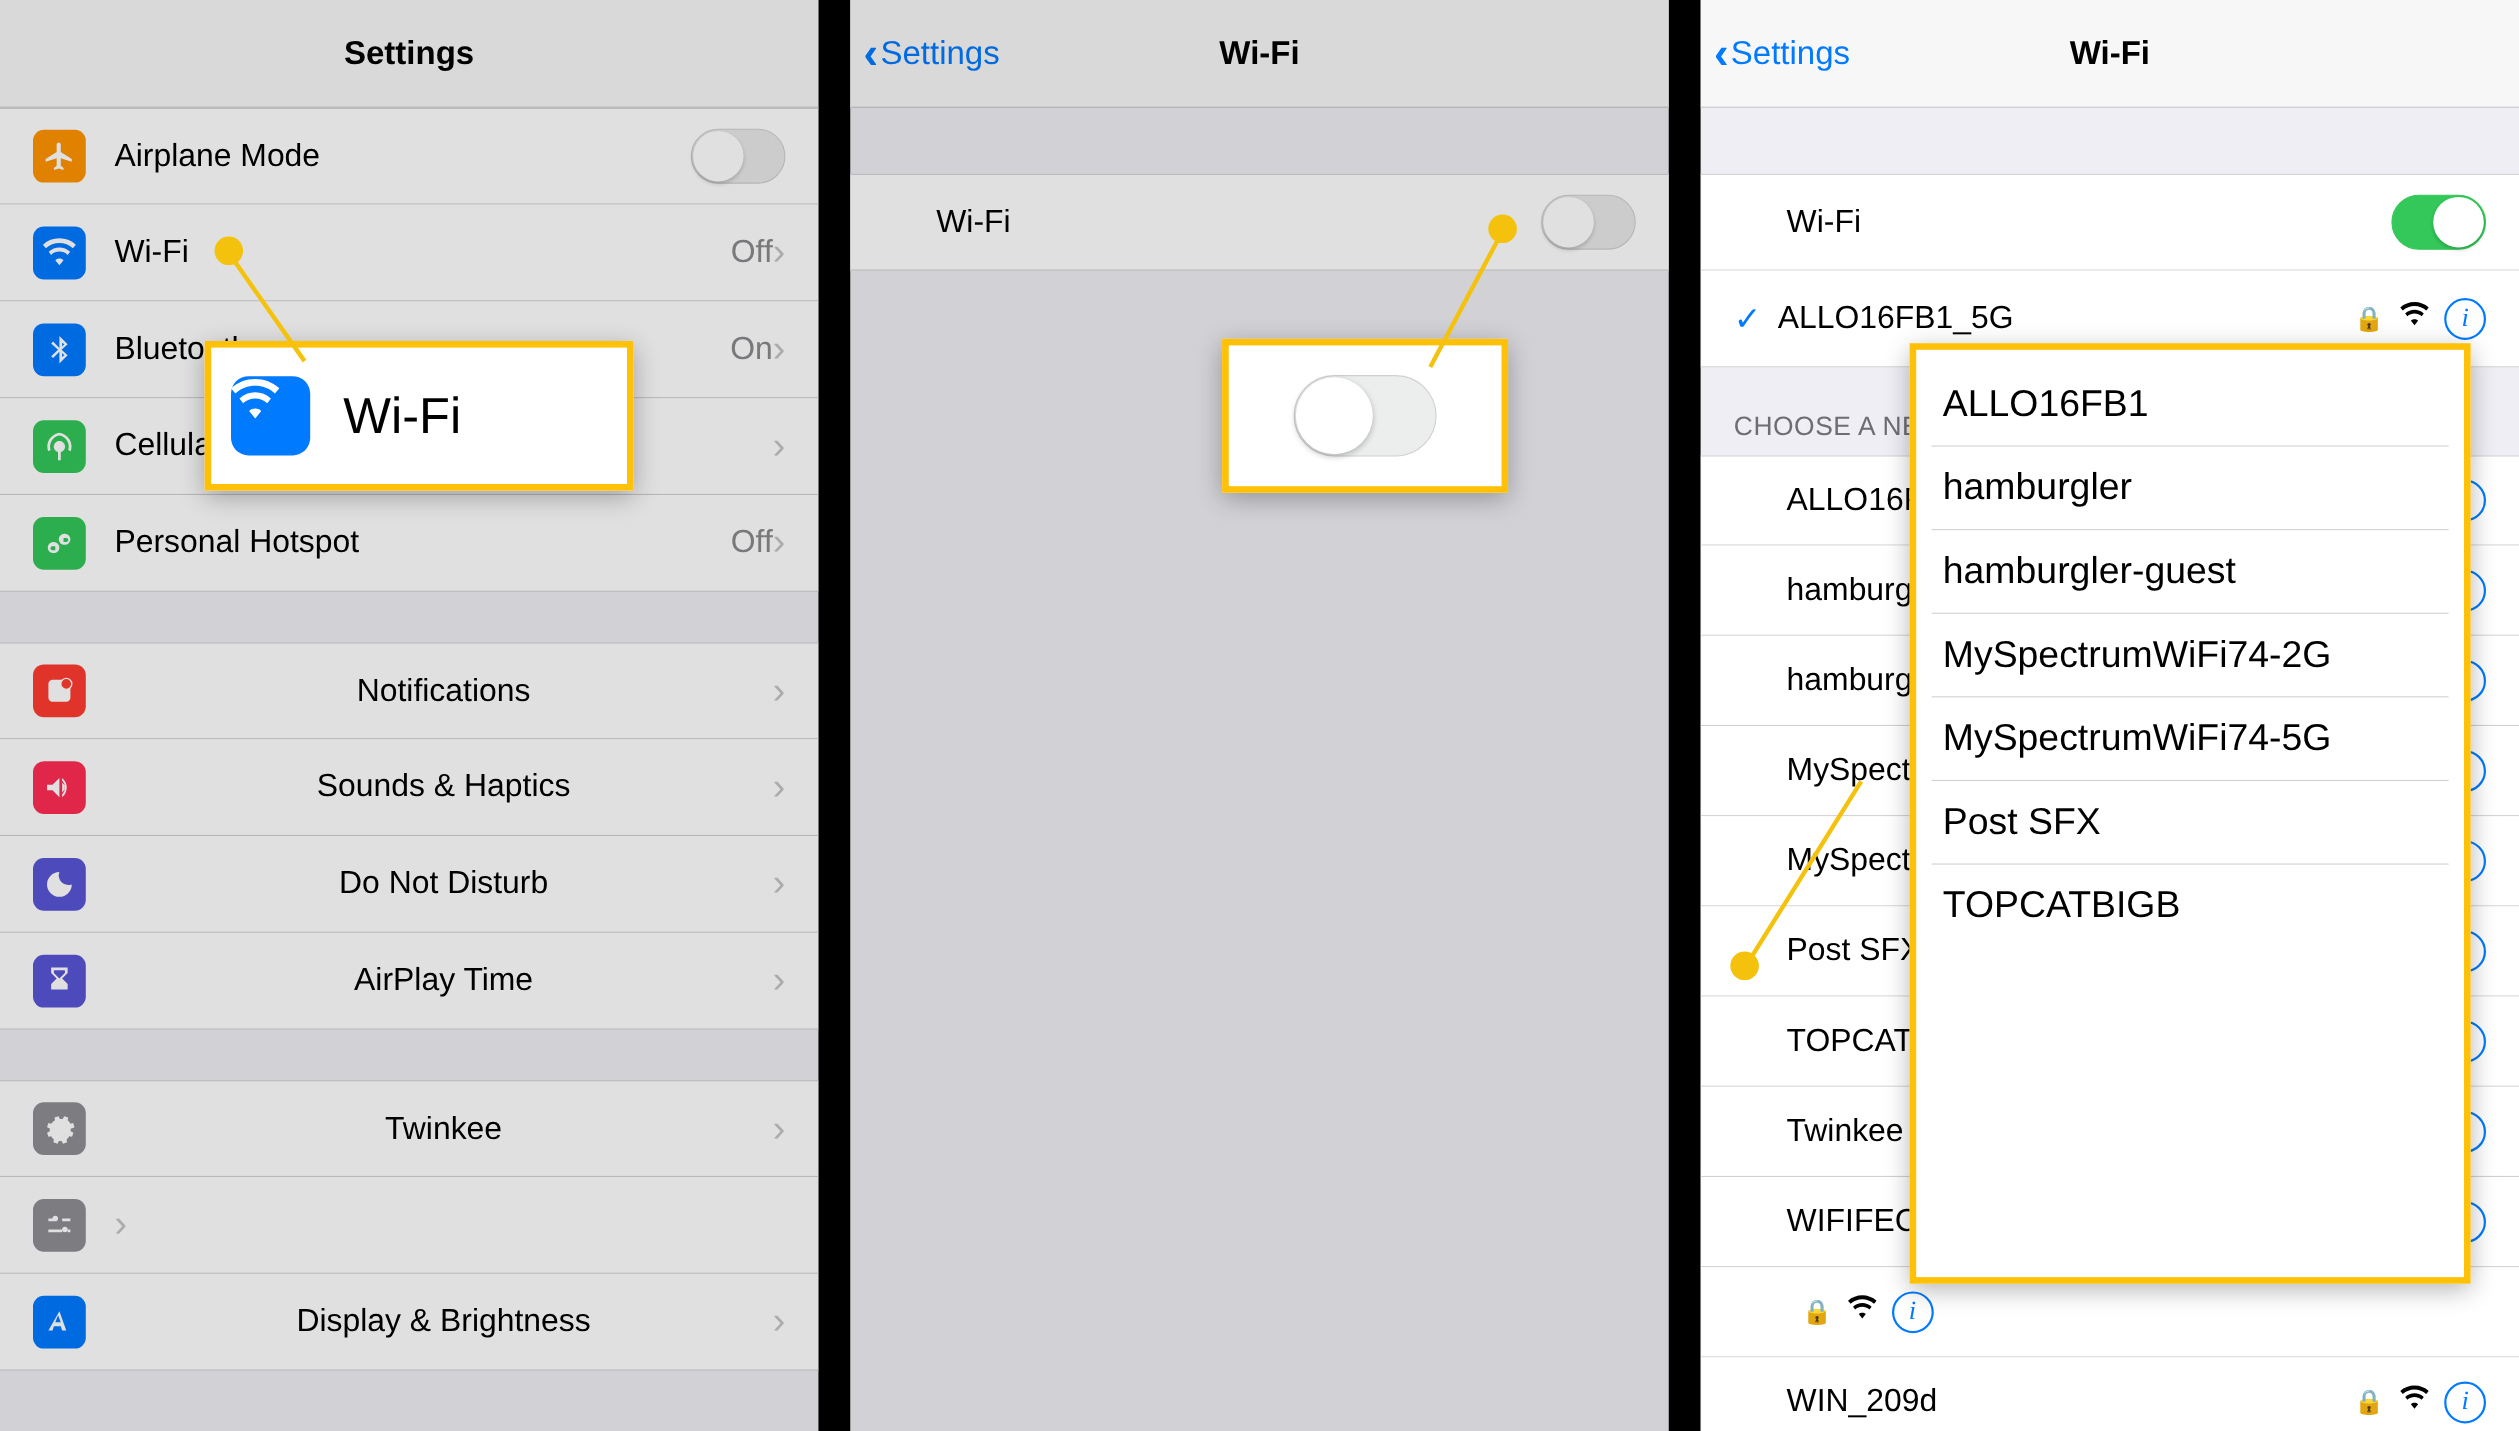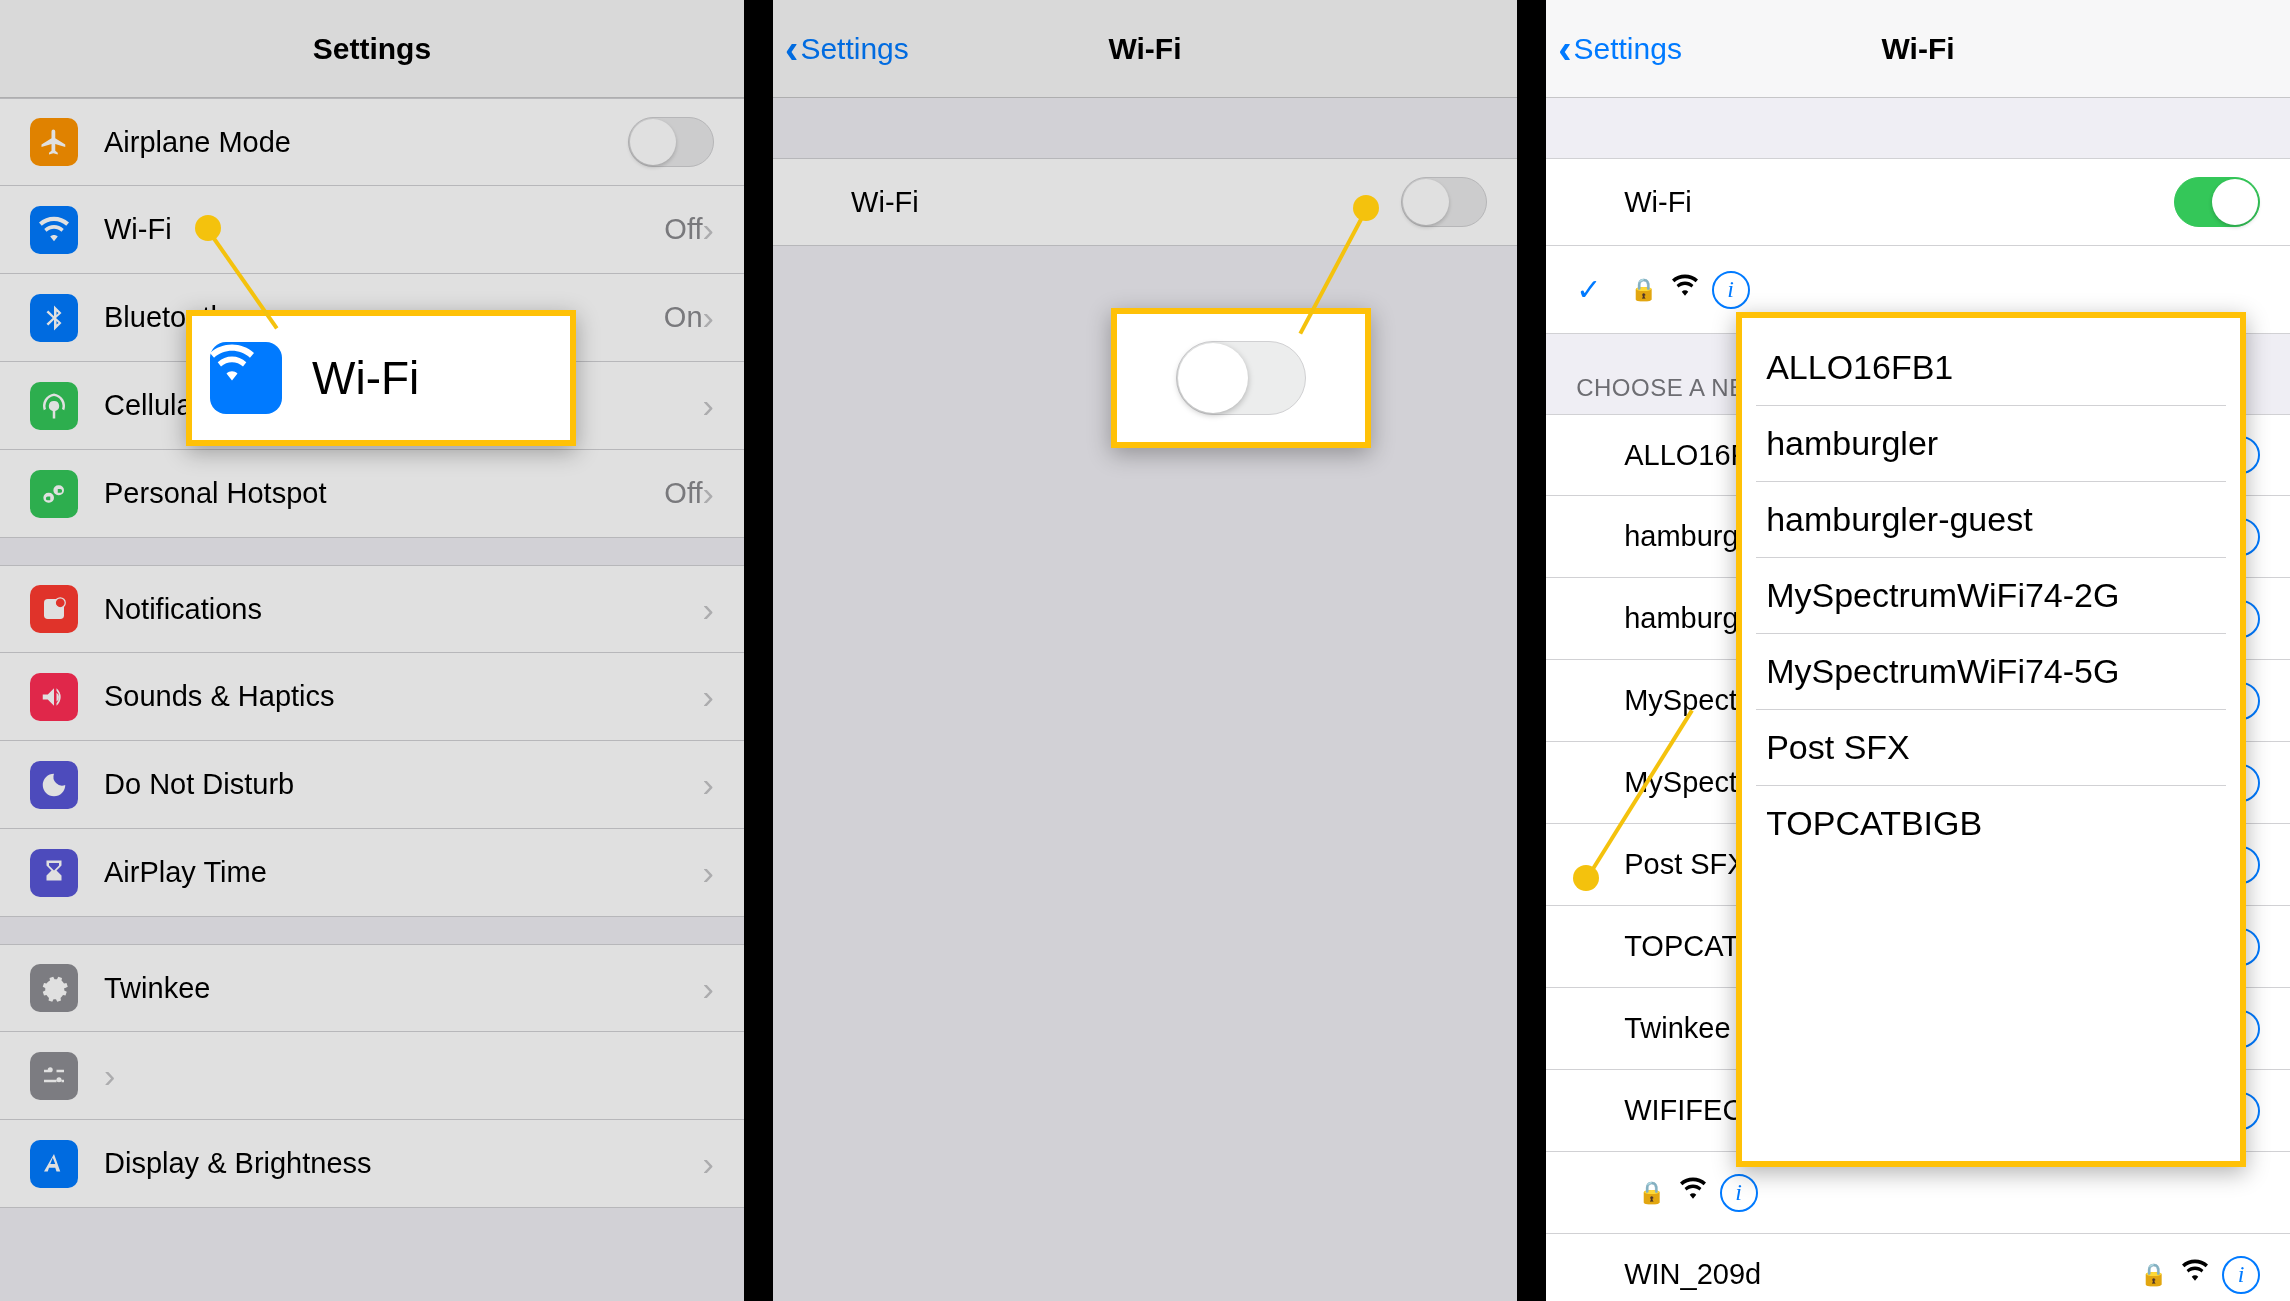--- a/index.html
+++ b/index.html
@@ -21,21 +21,21 @@
   .nav.centered .title { font-size: 30px; font-weight: 600; color: #000; }
   .nav .back {
     position: absolute; left: 12px; top: 50%; transform: translateY(-50%);
     display: flex; align-items: center; color: #007aff; font-size: 30px;
     cursor: pointer;
   }
   .nav .back .chev { font-size: 40px; font-weight: 600; margin-right: 2px; line-height: 1; }
 
   
   .group { margin-top: 0; }
-  .group.spaced { margin-top: 27px; }
+  .group.spaced { margin-top: 46px; text-align: center; }
   .cell {
     background: #fff;
     min-height: 88px;
     display: flex; align-items: center;
     padding: 0 30px;
     position: relative;
     border-bottom: 1px solid #d1d1d4;
     font-size: 29px;
     color: #000;
   }
@@ -325,20 +325,21 @@
   <div class="group" style="margin-top:60px;">
     <div class="cell first">
       <div style="width:48px;"></div>
       <div class="label">Wi-Fi</div>
       <div class="toggle on">
           <div class="knob"></div>
         </div>
     </div>
     <div class="cell">
       <div class="check">✓</div>
+      <div class="label">ALLO16FB1_5G</div>
       <span class="lock-ind">🔒</span>
       <span class="wifi-ind">
         <svg viewBox="0 0 24 24" width="26" height="26" fill="#000">
             <path d="M12 21l3-3.8c-1.7-1.6-4.3-1.6-6 0L12 21zm-6-7.6c3.3-3.2 8.7-3.2 12 0l1.8-2.3c-4.4-4.2-11.2-4.2-15.6 0L6 13.4zM2.2 8.6c5.4-5.1 14.2-5.1 19.6 0L24 6C17.4-.2 6.6-.2 0 6l2.2 2.6z"></path>
           </svg>
       </span>
       <div class="info-circ">i</div>
     </div>
   </div>
 

